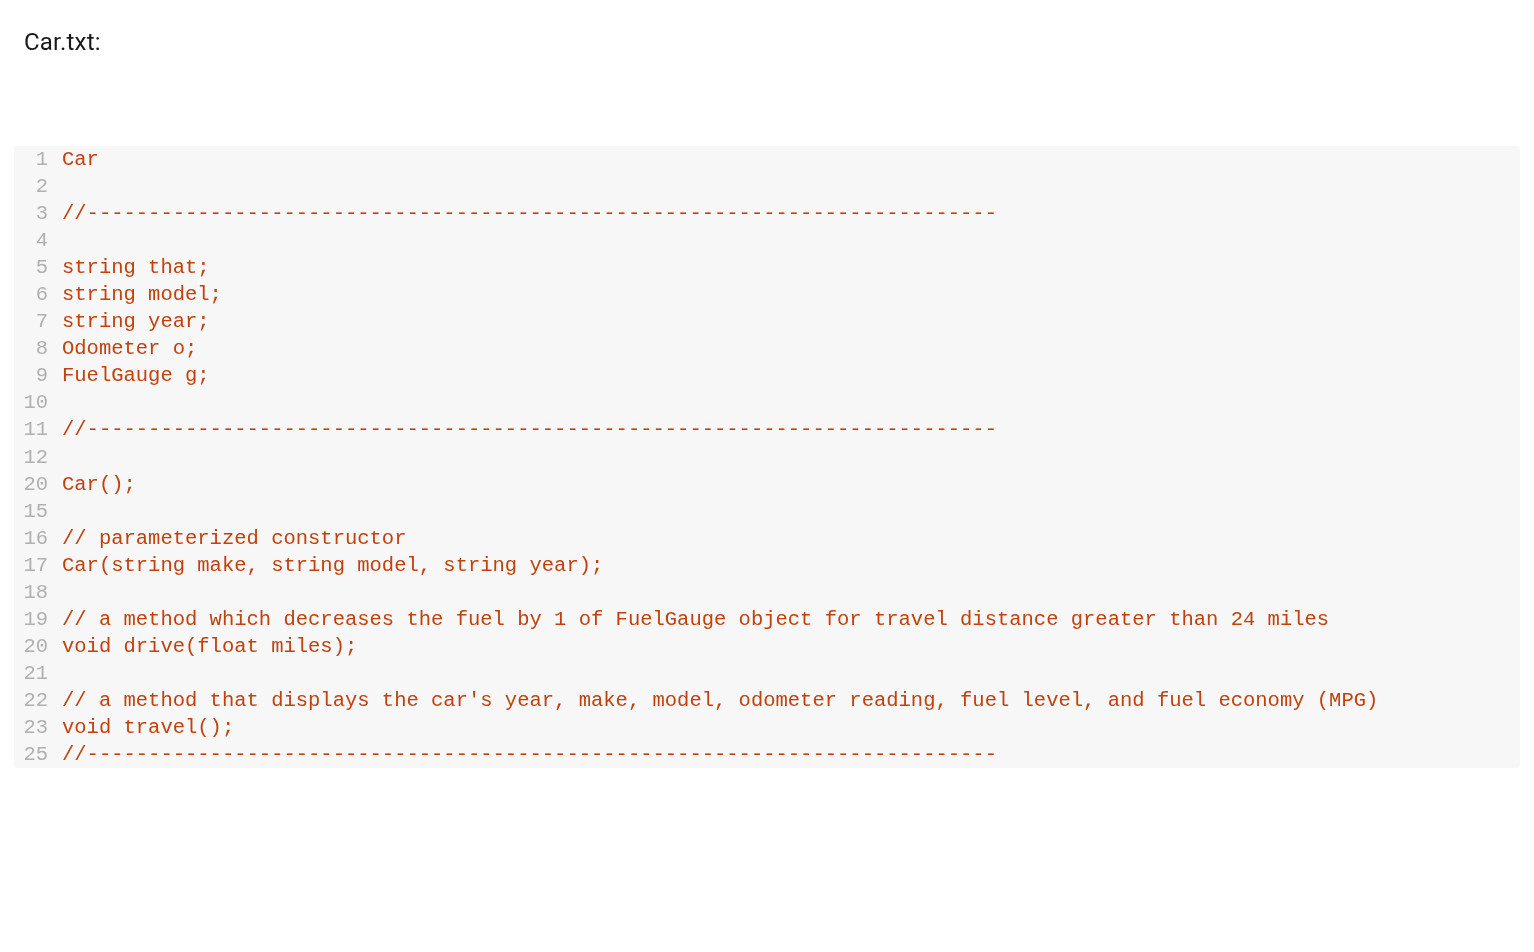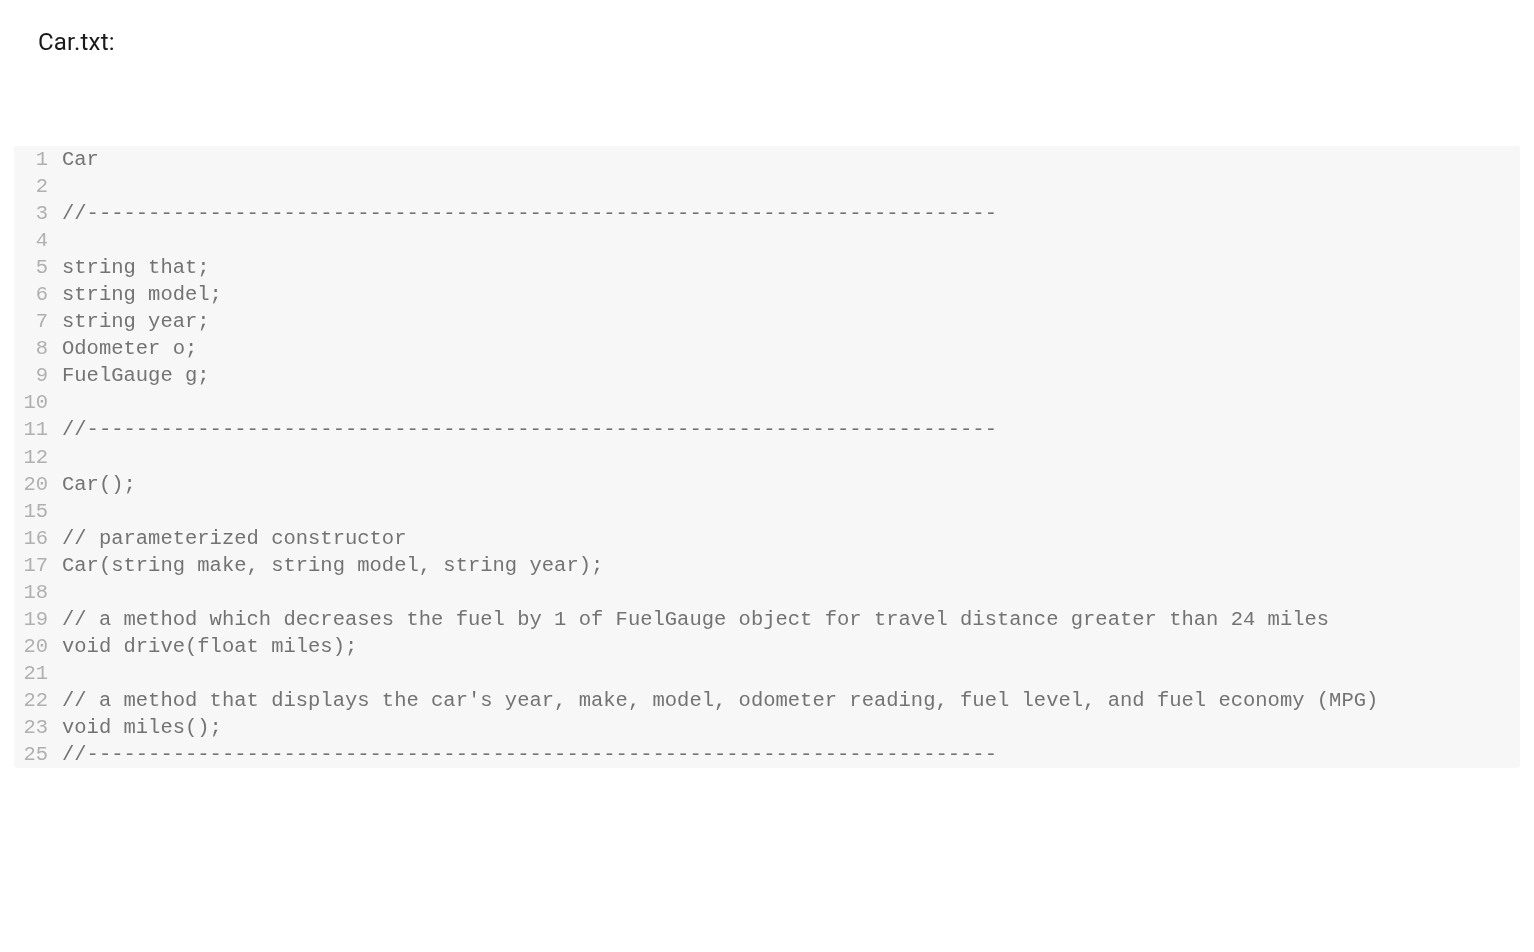--- a/index.html
+++ b/index.html
@@ -9,21 +9,21 @@
     }
     body {
       background: #ffffff;
       font-family: -apple-system, BlinkMacSystemFont, "Segoe UI", Roboto, sans-serif;
       padding: 0;
     }
     .page-title {
       font-size: 24px;
       font-weight: 400;
       color: #1a1a1a;
-      padding: 28px 0 0 38px;
+      padding: 28px 0 0 24px;
       letter-spacing: 0.2px;
     }
     .code-block {
       margin: 90px 14px 0 14px;
       background: #f7f7f7;
       border-radius: 3px;
       font-family: "SF Mono", "Consolas", "Monaco", "Courier New", monospace;
       font-size: 20.5px;
       line-height: 1.32;
       overflow: hidden;
@@ -35,21 +35,21 @@
     .line-number {
       flex: 0 0 48px;
       text-align: right;
       color: #b0b0b0;
       padding-right: 14px;
       user-select: none;
       font-variant-numeric: tabular-nums;
     }
     .line-content {
       flex: 1;
-      color: #737373;
+      color: #c2410c;
       white-space: pre-wrap;
       word-break: break-word;
       padding-right: 10px;
     }
   </style>
 </head>
 <body>
 
 <div class="page-title">Car.txt:</div>
 
@@ -133,19 +133,19 @@
     <div class="code-row">
       <div class="line-number">21</div>
       <div class="line-content"></div>
     </div>
     <div class="code-row">
       <div class="line-number">22</div>
       <div class="line-content">// a method that displays the car's year, make, model, odometer reading, fuel level, and fuel economy (MPG)</div>
     </div>
     <div class="code-row">
       <div class="line-number">23</div>
-      <div class="line-content">void miles();</div>
+      <div class="line-content">void travel();</div>
     </div>
     <div class="code-row">
       <div class="line-number">25</div>
       <div class="line-content">//--------------------------------------------------------------------------</div>
     </div>
   </div>
 
 </body></html>

